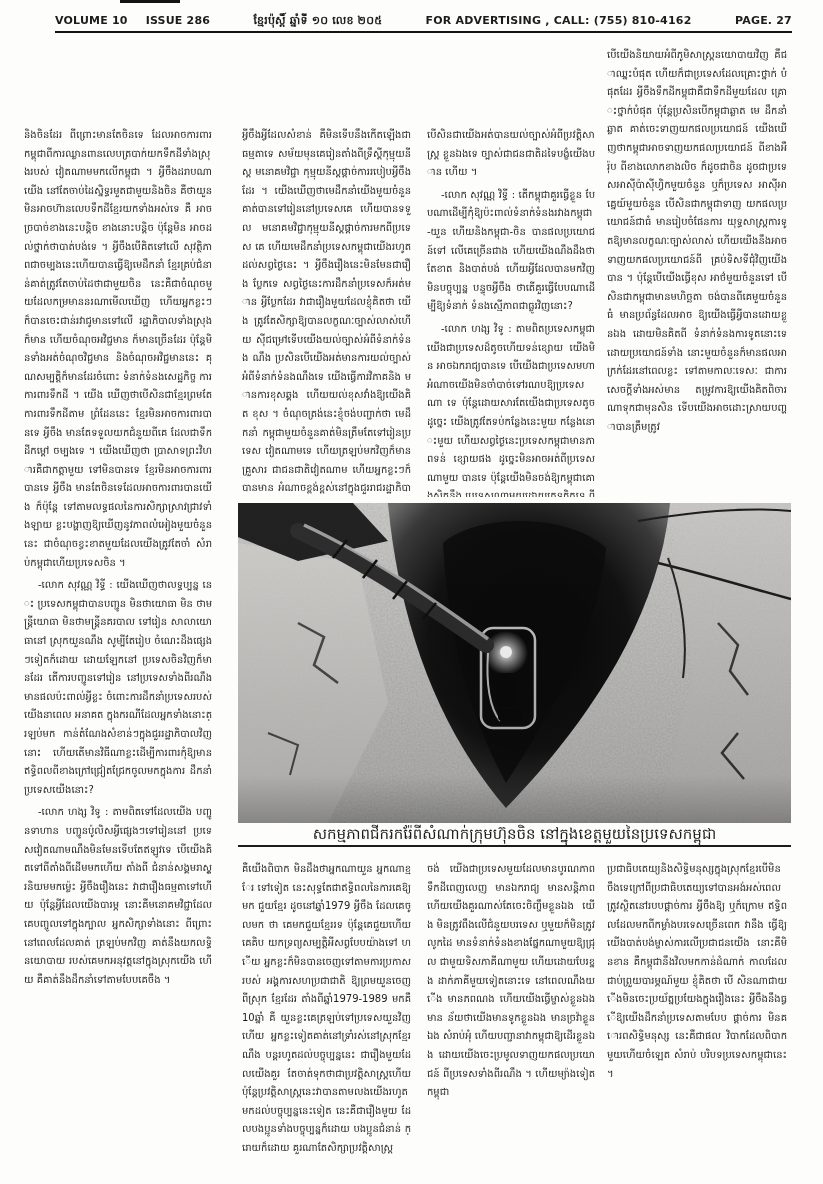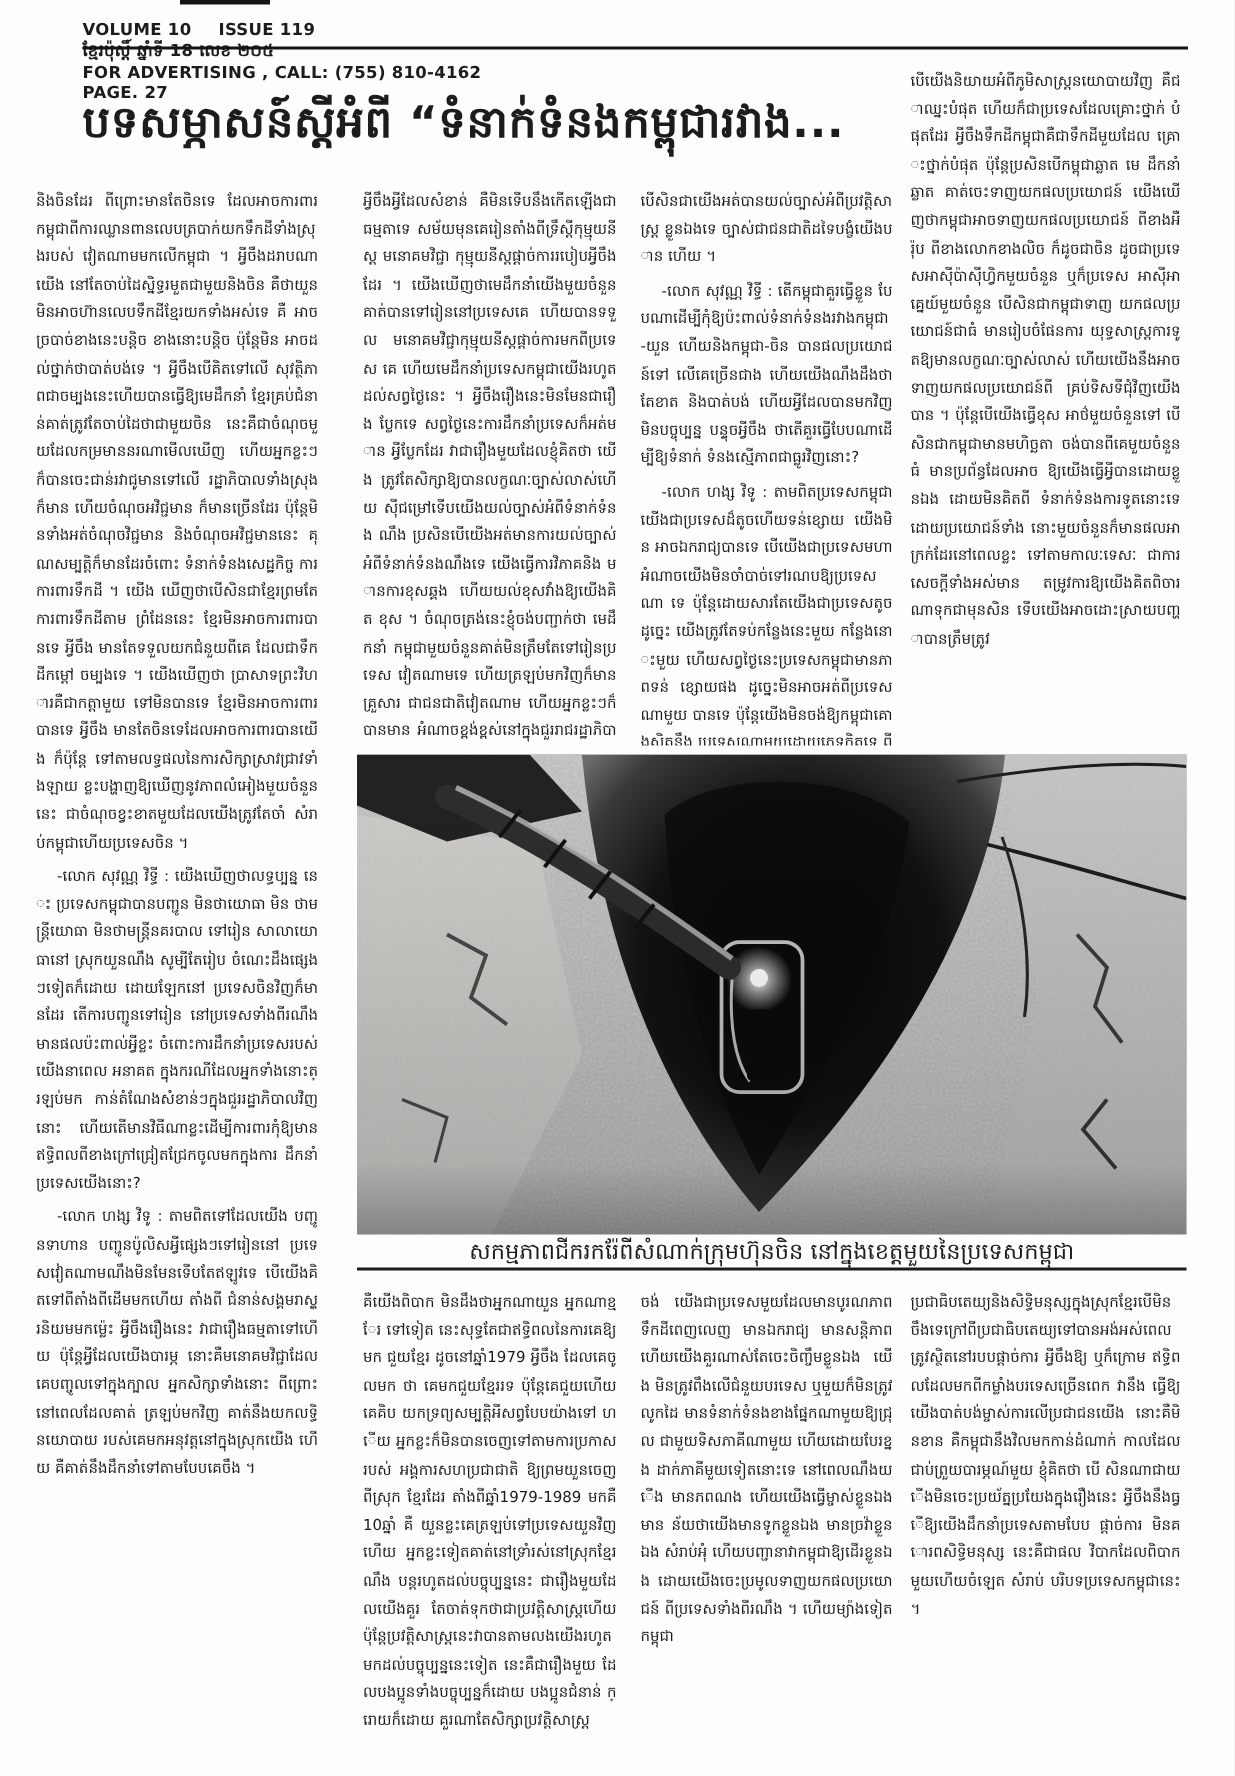--- a/index.html
+++ b/index.html
@@ -5,21 +5,21 @@
   html,body{margin:0;padding:0;background:#e8e8e8;}
   .page{
     position:relative;width:823px;height:1184px;margin:0 auto;
     background:#fdfdfc;color:#1c1c1c;overflow:hidden;
     font-family:"DejaVu Sans","Liberation Sans",sans-serif;
   }
   
   .header-row{
     position:absolute;left:55px;top:13px;width:737px;
     display:flex;justify-content:space-between;align-items:baseline;
-    font-size:11px;font-weight:bold;letter-spacing:.2px;white-space:nowrap;flex-direction:column;
+    font-size:11px;font-weight:bold;letter-spacing:.2px;white-space:nowrap;
   }
   .header-row .vol{display:flex;gap:18px;}
   .header-rule{position:absolute;left:55px;top:31px;width:737px;height:2px;background:#141414;}
   .header-topline{position:absolute;left:120px;top:0;width:60px;height:3px;background:#141414;}
   
   .headline{
     position:absolute;left:55px;top:50px;width:510px;height:66px;
     font-size:29px;font-weight:bold;line-height:62px;
     white-space:nowrap;overflow:hidden;letter-spacing:.5px;
   }
@@ -53,29 +53,28 @@
 </style>
 </head>
 <body>
 
 <div class="page">
 
   <div class="header-topline"></div>
   <div class="header-row">
     <span class="vol">
       <span>VOLUME 10</span>
-      <span>ISSUE 119</span>
+      <span>ISSUE 286</span>
     </span>
-    <span>ខ្មែរប៉ុស្តិ៍ ឆ្នាំទី 18  លេខ ២០៥</span>
+    <span>ខ្មែរប៉ុស្តិ៍ ឆ្នាំទី ១០  លេខ ២០៥</span>
     <span>FOR ADVERTISING ,  CALL: (755) 810-4162</span>
     <span>PAGE. 27</span>
   </div>
   <div class="header-rule"></div>
 
-  <div class="headline">បទសម្ភាសន៍ស្តីអំពី “ទំនាក់ទំនងកម្ពុជារវាង...</div>
 
   <div class="col" id="col1">
       <p>និងចិនដែរ ពីព្រោះមានតែចិនទេ ដែលអាចការពារ កម្ពុជាពីការឈ្លានពានលេបត្របាក់យកទឹកដីទាំងស្រុងរបស់ វៀតណាមមកលើកម្ពុជា ។ អ្វីចឹងដរាបណាយើង នៅតែចាប់ដៃស្និទ្ធរមួតជាមួយនិងចិន គឺថាយួន មិនអាចហ៊ានលេបទឹកដីខ្មែរយកទាំងអស់ទេ គឺ អាចច្របាច់ខាងនេះបន្តិច ខាងនោះបន្តិច ប៉ុន្តែមិន អាចដល់ថ្នាក់ថាបាត់បង់ទេ ។ អ្វីចឹងបើគិតទៅលើ សុវត្ថិភាពជាចម្បងនេះហើយបានធ្វើឱ្យមេដឹកនាំ ខ្មែរគ្រប់ជំនាន់គាត់ត្រូវតែចាប់ដៃថាជាមួយចិន នេះគឺជាចំណុចមួយដែលកម្រមាននរណាមើលឃើញ ហើយអ្នកខ្លះៗក៏បានចេះជាន់រវាជូមានទៅលើ រដ្ឋាភិបាលទាំងស្រុងក៏មាន ហើយចំណុចអវិជ្ជមាន ក៏មានច្រើនដែរ ប៉ុន្តែមិនទាំងអត់ចំណុចវិជ្ជមាន និងចំណុចអវិជ្ជមាននេះ គុណសម្បត្តិក៏មានដែរចំពោះ ទំនាក់ទំនងសេដ្ឋកិច្ច ការការពារទឹកដី ។ យើង ឃើញថាបើសិនជាខ្មែរព្រមតែការពារទឹកដីតាម ព្រំដែននេះ ខ្មែរមិនអាចការពារបានទេ អ្វីចឹង មានតែទទួលយកជំនួយពីគេ ដែលជាទឹកដីកម្តៅ ចម្បងទេ ។ យើងឃើញថា ប្រាសាទព្រះវិហារគឺជាកត្តាមួយ ទៅមិនបានទេ ខ្មែរមិនអាចការពារបានទេ អ្វីចឹង មានតែចិនទេដែលអាចការពារបានយើង ក៏ប៉ុន្តែ ទៅតាមលទ្ធផលនៃការសិក្សាស្រាវជ្រាវទាំងឡាយ ខ្លះបង្ហាញឱ្យឃើញនូវភាពលំអៀងមួយចំនួន នេះ ជាចំណុចខ្វះខាតមួយដែលយើងត្រូវតែចាំ សំរាប់កម្ពុជាហើយប្រទេសចិន ។</p>
       <p class="qa"><span class="speaker">-លោក សុវណ្ណ វិទ្ធី : </span>យើងឃើញថាលទ្ធប្បន្ន នេះ ប្រទេសកម្ពុជាបានបញ្ជូន មិនថាយោធា មិន ថាមន្ត្រីយោធា មិនថាមន្ត្រីនគរបាល ទៅរៀន សាលាយោធានៅ ស្រុកយួនណឹង សូម្បីតែរៀប ចំណេះដឹងផ្សេងៗទៀតក៏ដោយ ដោយឡែកនៅ ប្រទេសចិនវិញក៏មានដែរ តើការបញ្ជូនទៅរៀន នៅប្រទេសទាំងពីរណឹងមានផលប៉ះពាល់អ្វីខ្លះ ចំពោះការដឹកនាំប្រទេសរបស់យើងនាពេល អនាគត ក្នុងករណីដែលអ្នកទាំងនោះត្រឡប់មក កាន់តំណែងសំខាន់ៗក្នុងជួររដ្ឋាភិបាលវិញនោះ ហើយតើមានវិធីណាខ្លះដើម្បីការពារកុំឱ្យមាន ឥទ្ធិពលពីខាងក្រៅជ្រៀតជ្រែកចូលមកក្នុងការ ដឹកនាំប្រទេសយើងនោះ?</p>
       <p class="qa"><span class="speaker">-លោក ហង្ស វិទូ : </span>តាមពិតទៅដែលយើង បញ្ជូនទាហាន បញ្ជូនប៉ូលិសអ្វីផ្សេងៗទៅរៀននៅ ប្រទេសវៀតណាមណឹងមិនមែនទើបតែឥឡូវទេ បើយើងគិតទៅពីតាំងពីដើមមកហើយ តាំងពី ជំនាន់សង្គមរាស្ត្រនិយមមកម៉្លេះ អ្វីចឹងរឿងនេះ វាជារឿងធម្មតាទៅហើយ ប៉ុន្តែអ្វីដែលយើងបារម្ភ នោះគឺមនោគមវិជ្ជាដែលគេបញ្ចូលទៅក្នុងក្បាល អ្នកសិក្សាទាំងនោះ ពីព្រោះនៅពេលដែលគាត់ ត្រឡប់មកវិញ គាត់នឹងយកលទ្ធិនយោបាយ របស់គេមកអនុវត្តនៅក្នុងស្រុកយើង ហើយ គឺគាត់នឹងដឹកនាំទៅតាមបែបគេចឹង ។</p>
     </div>
   <div class="col" id="col2t">
       <p>អ្វីចឹងអ្វីដែលសំខាន់ គឺមិនទើបនឹងកើតឡើងជា ធម្មតាទេ សម័យមុនគេរៀនតាំងពីទ្រឹស្តីកុម្មុយនីស្ត មនោគមវិជ្ជា កុម្មុយនីស្តផ្តាច់ការរបៀបអ្វីចឹង ដែរ ។ យើងឃើញថាមេដឹកនាំយើងមួយចំនួន គាត់បានទៅរៀននៅប្រទេសគេ ហើយបានទទួល មនោគមវិជ្ជាកុម្មុយនីស្តផ្តាច់ការមកពីប្រទេស គេ ហើយមេដឹកនាំប្រទេសកម្ពុជាយើងរហូត ដល់សព្វថ្ងៃនេះ ។ អ្វីចឹងរឿងនេះមិនមែនជារឿង ប្លែកទេ សព្វថ្ងៃនេះការដឹកនាំប្រទេសក៏អត់មាន អ្វីប្លែកដែរ វាជារឿងមួយដែលខ្ញុំគិតថា យើង ត្រូវតែសិក្សាឱ្យបានលក្ខណៈច្បាស់លាស់ហើយ ស៊ីជម្រៅទើបយើងយល់ច្បាស់អំពីទំនាក់ទំនង ណឹង ប្រសិនបើយើងអត់មានការយល់ច្បាស់ អំពីទំនាក់ទំនងណឹងទេ យើងធ្វើការវិភាគនិង មានការខុសឆ្គង ហើយយល់ខុសវាំងឱ្យយើងគិត ខុស ។ ចំណុចត្រង់នេះខ្ញុំចង់បញ្ជាក់ថា មេដឹកនាំ កម្ពុជាមួយចំនួនគាត់មិនត្រឹមតែទៅរៀនប្រទេស វៀតណាមទេ ហើយត្រឡប់មកវិញក៏មានគ្រួសារ ជាជនជាតិវៀតណាម ហើយអ្នកខ្លះៗក៏បានមាន អំណាចខ្ពង់ខ្ពស់នៅក្នុងជួររាជរដ្ឋាភិបាល អង្គការ សង្គមស៊ីវិលមួយចំនួនក៏មាន ហើយឥឡូវណឹង</p>
     </div>
   <div class="col" id="col3t">

